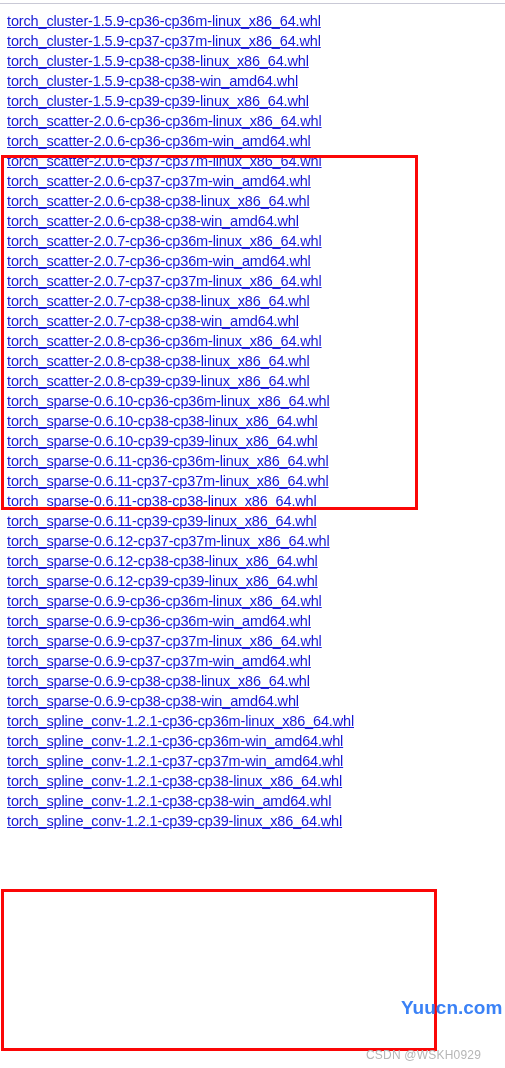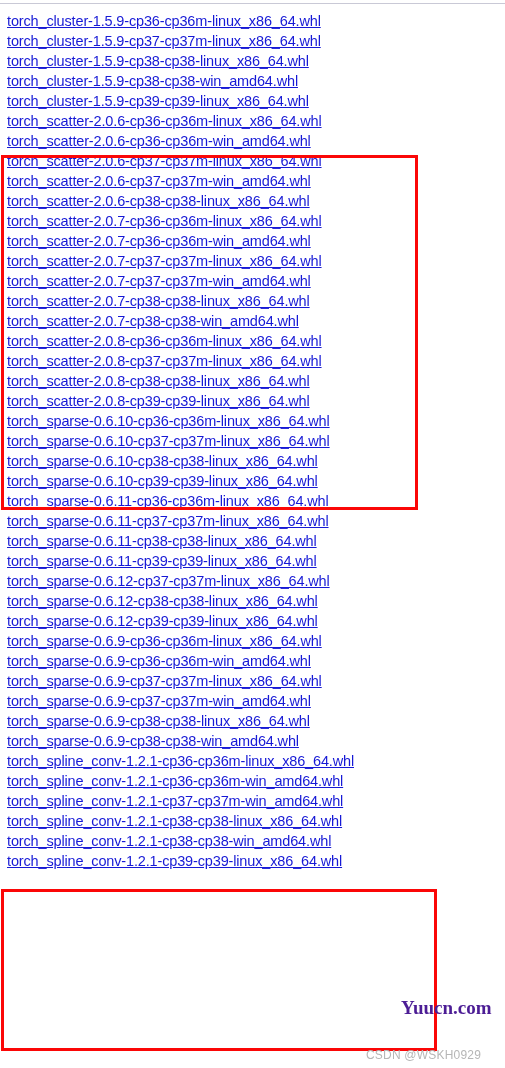--- a/index.html
+++ b/index.html
@@ -77,22 +77,22 @@
     top: 889px;
     width: 436px;
     height: 162px;
   }
 
   
   .wm-yuucn {
     position: absolute;
     left: 401px;
     top: 997px;
-    color: #4c1d95;
-    font-family: Liberation Serif, serif;
+    color: #3b82f6;
+    font-family: Liberation Sans, sans-serif;
     font-weight: bold;
     font-size: 19px;
     letter-spacing: 0px;
     white-space: nowrap;
     pointer-events: none;
   }
   .wm-csdn {
     position: absolute;
     left: 366px;
     top: 1048px;
@@ -115,32 +115,30 @@
       <li class="file-row"><span class="file-link">torch_cluster-1.5.9-cp36-cp36m-linux_x86_64.whl</span></li>
       <li class="file-row"><span class="file-link">torch_cluster-1.5.9-cp37-cp37m-linux_x86_64.whl</span></li>
       <li class="file-row"><span class="file-link">torch_cluster-1.5.9-cp38-cp38-linux_x86_64.whl</span></li>
       <li class="file-row"><span class="file-link">torch_cluster-1.5.9-cp38-cp38-win_amd64.whl</span></li>
       <li class="file-row"><span class="file-link">torch_cluster-1.5.9-cp39-cp39-linux_x86_64.whl</span></li>
       <li class="file-row"><span class="file-link">torch_scatter-2.0.6-cp36-cp36m-linux_x86_64.whl</span></li>
       <li class="file-row"><span class="file-link">torch_scatter-2.0.6-cp36-cp36m-win_amd64.whl</span></li>
       <li class="file-row"><span class="file-link">torch_scatter-2.0.6-cp37-cp37m-linux_x86_64.whl</span></li>
       <li class="file-row"><span class="file-link">torch_scatter-2.0.6-cp37-cp37m-win_amd64.whl</span></li>
       <li class="file-row"><span class="file-link">torch_scatter-2.0.6-cp38-cp38-linux_x86_64.whl</span></li>
+      <li class="file-row"><span class="file-link">torch_scatter-2.0.6-cp38-cp38-win_amd64.whl</span></li>
       <li class="file-row"><span class="file-link">torch_scatter-2.0.7-cp36-cp36m-linux_x86_64.whl</span></li>
       <li class="file-row"><span class="file-link">torch_scatter-2.0.7-cp36-cp36m-win_amd64.whl</span></li>
       <li class="file-row"><span class="file-link">torch_scatter-2.0.7-cp37-cp37m-linux_x86_64.whl</span></li>
-      <li class="file-row"><span class="file-link">torch_scatter-2.0.7-cp37-cp37m-win_amd64.whl</span></li>
       <li class="file-row"><span class="file-link">torch_scatter-2.0.7-cp38-cp38-linux_x86_64.whl</span></li>
       <li class="file-row"><span class="file-link">torch_scatter-2.0.7-cp38-cp38-win_amd64.whl</span></li>
       <li class="file-row"><span class="file-link">torch_scatter-2.0.8-cp36-cp36m-linux_x86_64.whl</span></li>
-      <li class="file-row"><span class="file-link">torch_scatter-2.0.8-cp37-cp37m-linux_x86_64.whl</span></li>
       <li class="file-row"><span class="file-link">torch_scatter-2.0.8-cp38-cp38-linux_x86_64.whl</span></li>
       <li class="file-row"><span class="file-link">torch_scatter-2.0.8-cp39-cp39-linux_x86_64.whl</span></li>
       <li class="file-row"><span class="file-link">torch_sparse-0.6.10-cp36-cp36m-linux_x86_64.whl</span></li>
-      <li class="file-row"><span class="file-link">torch_sparse-0.6.10-cp37-cp37m-linux_x86_64.whl</span></li>
       <li class="file-row"><span class="file-link">torch_sparse-0.6.10-cp38-cp38-linux_x86_64.whl</span></li>
       <li class="file-row"><span class="file-link">torch_sparse-0.6.10-cp39-cp39-linux_x86_64.whl</span></li>
       <li class="file-row"><span class="file-link">torch_sparse-0.6.11-cp36-cp36m-linux_x86_64.whl</span></li>
       <li class="file-row"><span class="file-link">torch_sparse-0.6.11-cp37-cp37m-linux_x86_64.whl</span></li>
       <li class="file-row"><span class="file-link">torch_sparse-0.6.11-cp38-cp38-linux_x86_64.whl</span></li>
       <li class="file-row"><span class="file-link">torch_sparse-0.6.11-cp39-cp39-linux_x86_64.whl</span></li>
       <li class="file-row"><span class="file-link">torch_sparse-0.6.12-cp37-cp37m-linux_x86_64.whl</span></li>
       <li class="file-row"><span class="file-link">torch_sparse-0.6.12-cp38-cp38-linux_x86_64.whl</span></li>
       <li class="file-row"><span class="file-link">torch_sparse-0.6.12-cp39-cp39-linux_x86_64.whl</span></li>
       <li class="file-row"><span class="file-link">torch_sparse-0.6.9-cp36-cp36m-linux_x86_64.whl</span></li>

